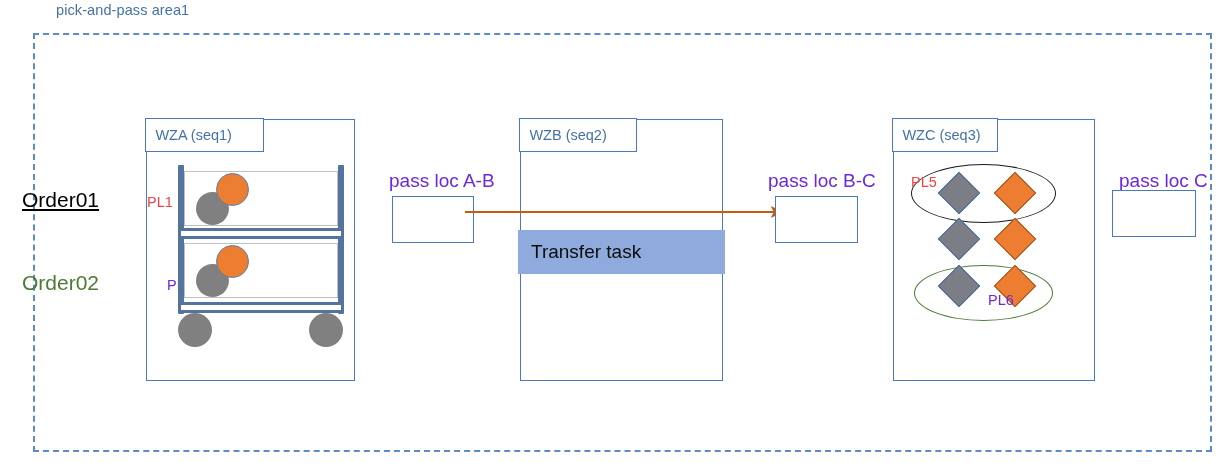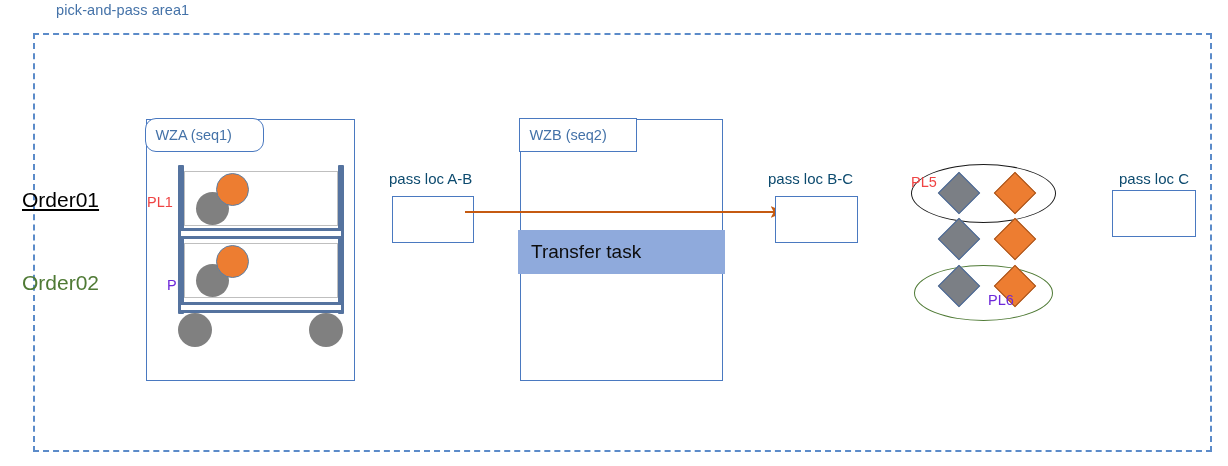--- a/index.html
+++ b/index.html
@@ -54,22 +54,22 @@
     color: #4472A8;
     font-size: 14.5px;
     display: flex;
     align-items: center;
     padding-left: 9px;
     white-space: nowrap;
   }
 
   
   .passloc-caption {
-    font-size: 15px;
-    color: #0c4a6e;
+    font-size: 19px;
+    color: #6d28d9;
     white-space: nowrap;
   }
   .passloc-box {
     border: 1.6px solid #4A79C0;
     box-sizing: border-box;
     background: #ffffff;
   }
 
   
   .order-label {
@@ -164,21 +164,21 @@
 
 <div id="canvas">
 
   <div class="abs" id="area-title">pick-and-pass area1</div>
   <div class="abs" id="area-box"></div>
 
   <div class="abs order-label order-black" style="left:22px; top:188px;">Order01</div>
   <div class="abs order-label order-green" style="left:22px; top:271px;">Order02</div>
 
   <div class="abs zone" style="left:146px; top:119px; width:209px; height:262px;">
-    <div class="zone-label" style="width:119px; height:34px;border-radius:11px;">WZA (seq1)</div>
+    <div class="zone-label" style="width:119px; height:34px;">WZA (seq1)</div>
   </div>
 
   <div class="abs pl-tag pl-black" style="left:147px; top:194px;">PL1</div>
   <div class="abs pl-tag pl-green" style="left:147px; top:277px;">PL2</div>
 
   <div class="abs cart-post" style="left:178px; top:165px; width:6px; height:149px;"></div>
   <div class="abs cart-post" style="left:338px; top:165px; width:6px; height:149px;"></div>
 
   <div class="abs tote" style="left:184px; top:171px; width:154px; height:55px;"></div>
   <div class="abs circle circle-gray" style="left:196px; top:192px; width:33px; height:33px;"></div>
@@ -213,20 +213,23 @@
     <line x1="0" y1="12" x2="318" y2="12" stroke="#C55A11" stroke-width="2.2" marker-end="url(#ah)"></line>
   </svg>
 
   <div class="abs" id="transfer-banner" style="left:518px; top:230px; width:207px; height:44px;">
     <span>Transfer task</span>
   </div>
 
   <div class="abs passloc-caption" style="left:768px; top:170px;">pass loc B-C</div>
   <div class="abs passloc-box" style="left:775px; top:196px; width:83px; height:47px;"></div>
 
+  <div class="abs zone" style="left:893px; top:119px; width:202px; height:262px;">
+    <div class="zone-label" style="width:106px; height:34px;">WZC (seq3)</div>
+  </div>
 
   <div class="abs ellipse ellipse-black" style="left:911px; top:164px; width:145px; height:59px;"></div>
   <div class="abs pl-tag pl-black" style="left:911px; top:174px;">PL5</div>
   <div class="abs diamond diamond-gray" style="left:944px; top:178px;"></div>
   <div class="abs diamond diamond-orange" style="left:1000px; top:178px;"></div>
 
   <div class="abs diamond diamond-gray" style="left:944px; top:224px;"></div>
   <div class="abs diamond diamond-orange" style="left:1000px; top:224px;"></div>
 
   <div class="abs ellipse ellipse-green" style="left:914px; top:265px; width:139px; height:56px;"></div>

